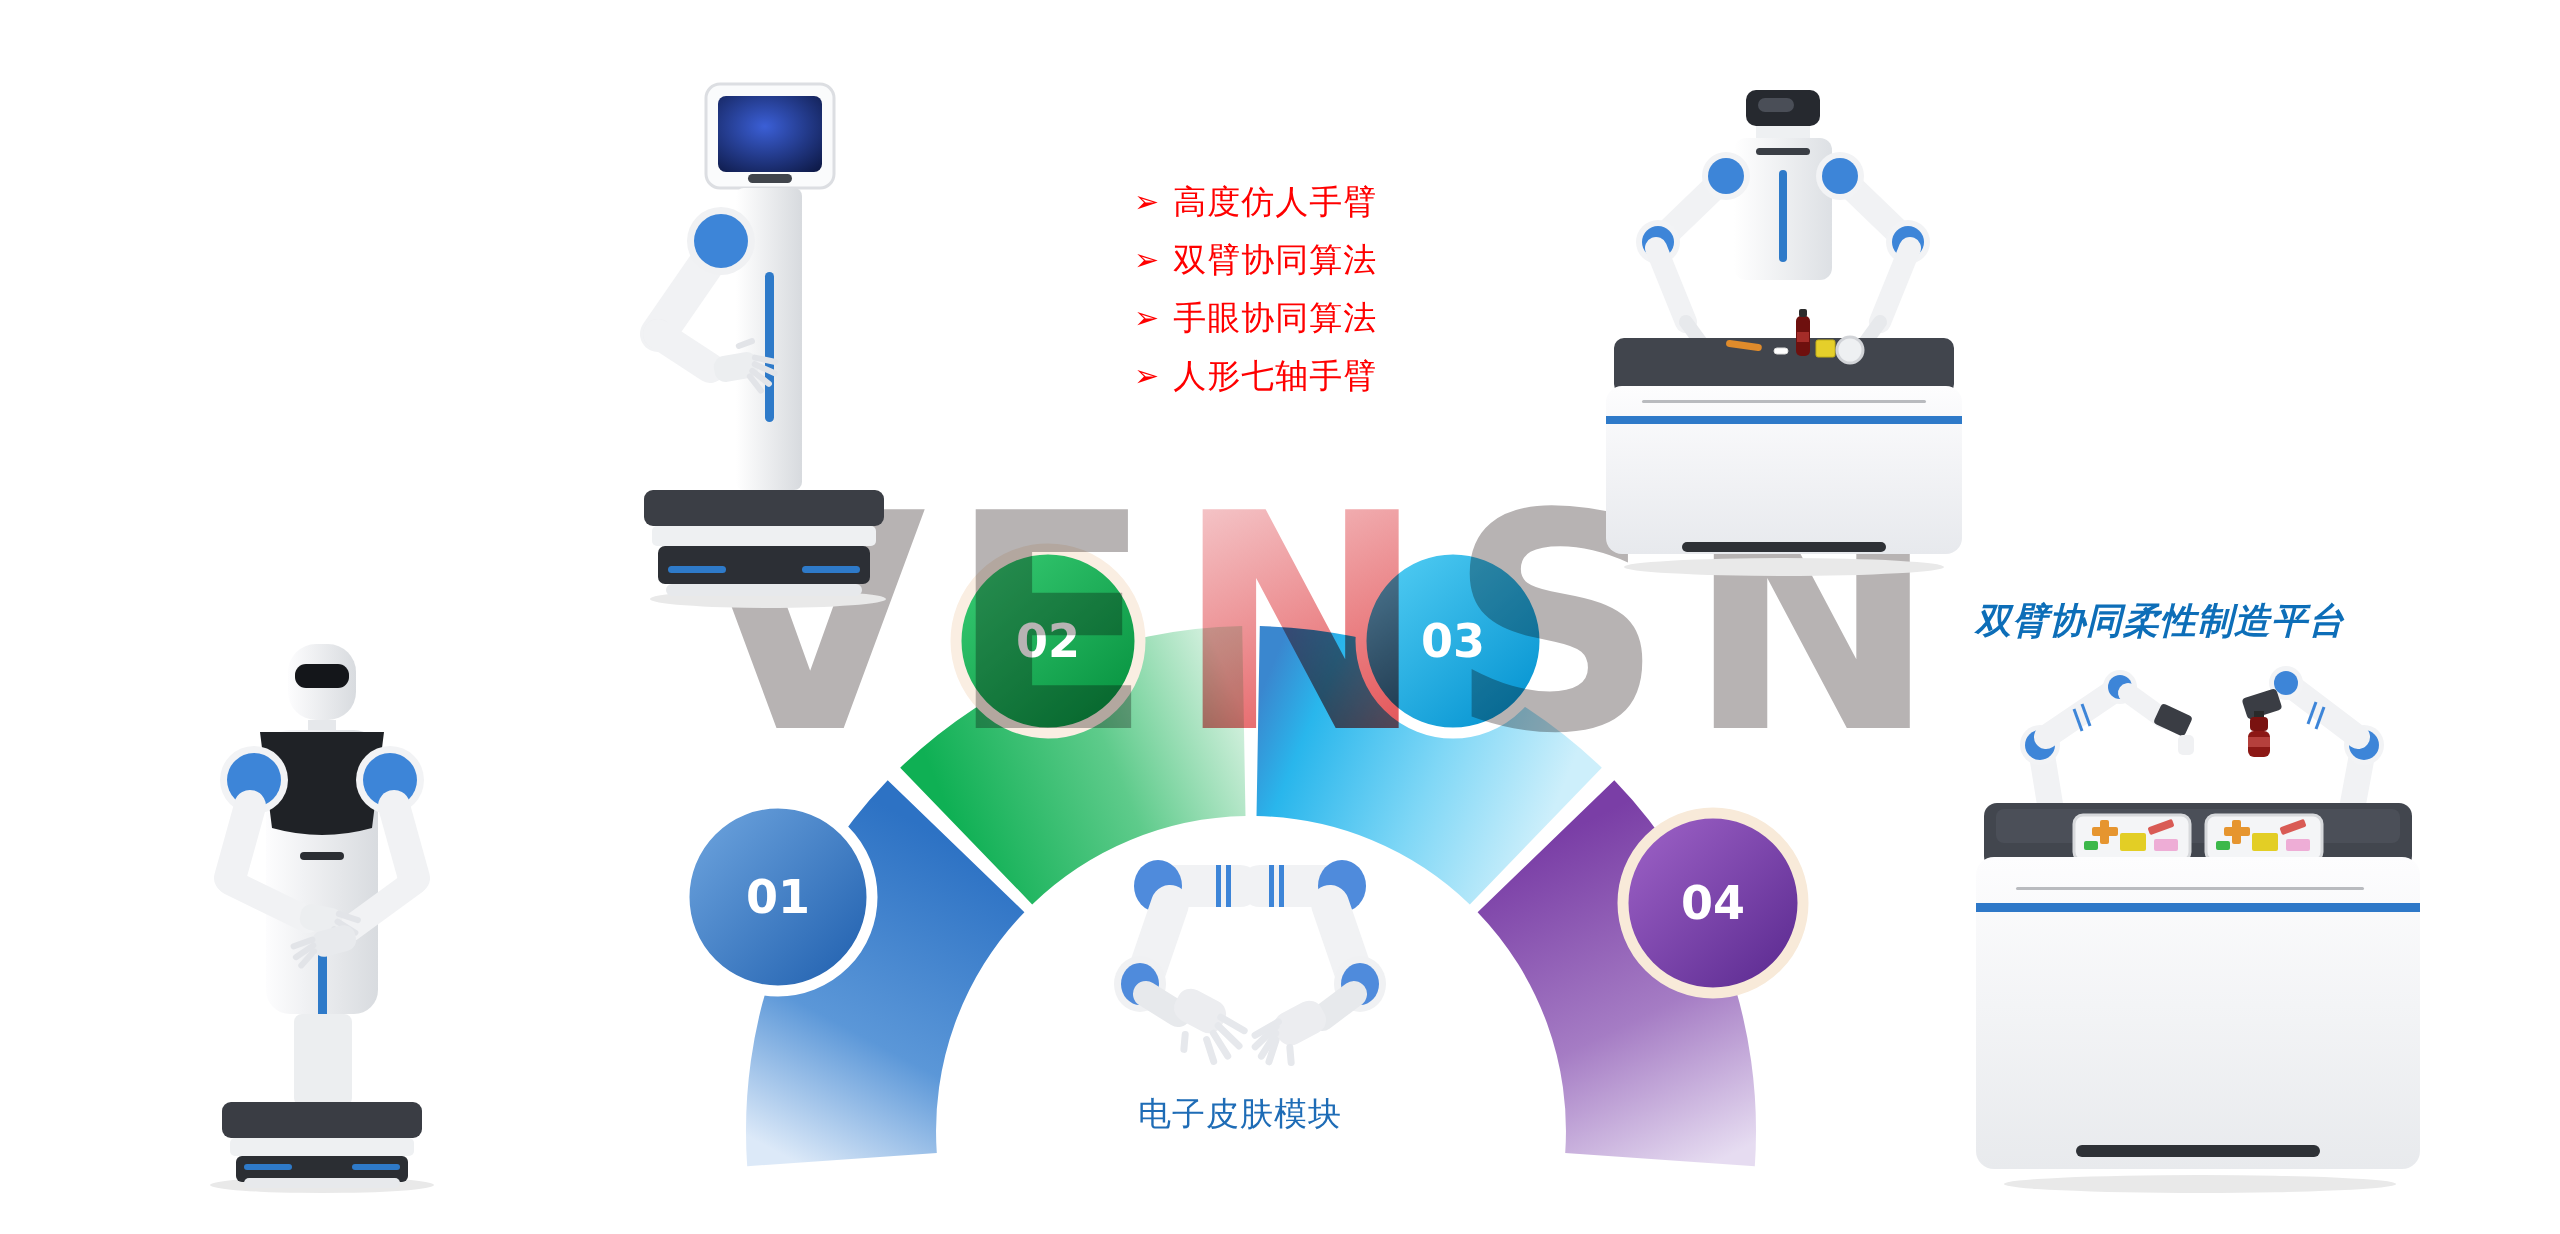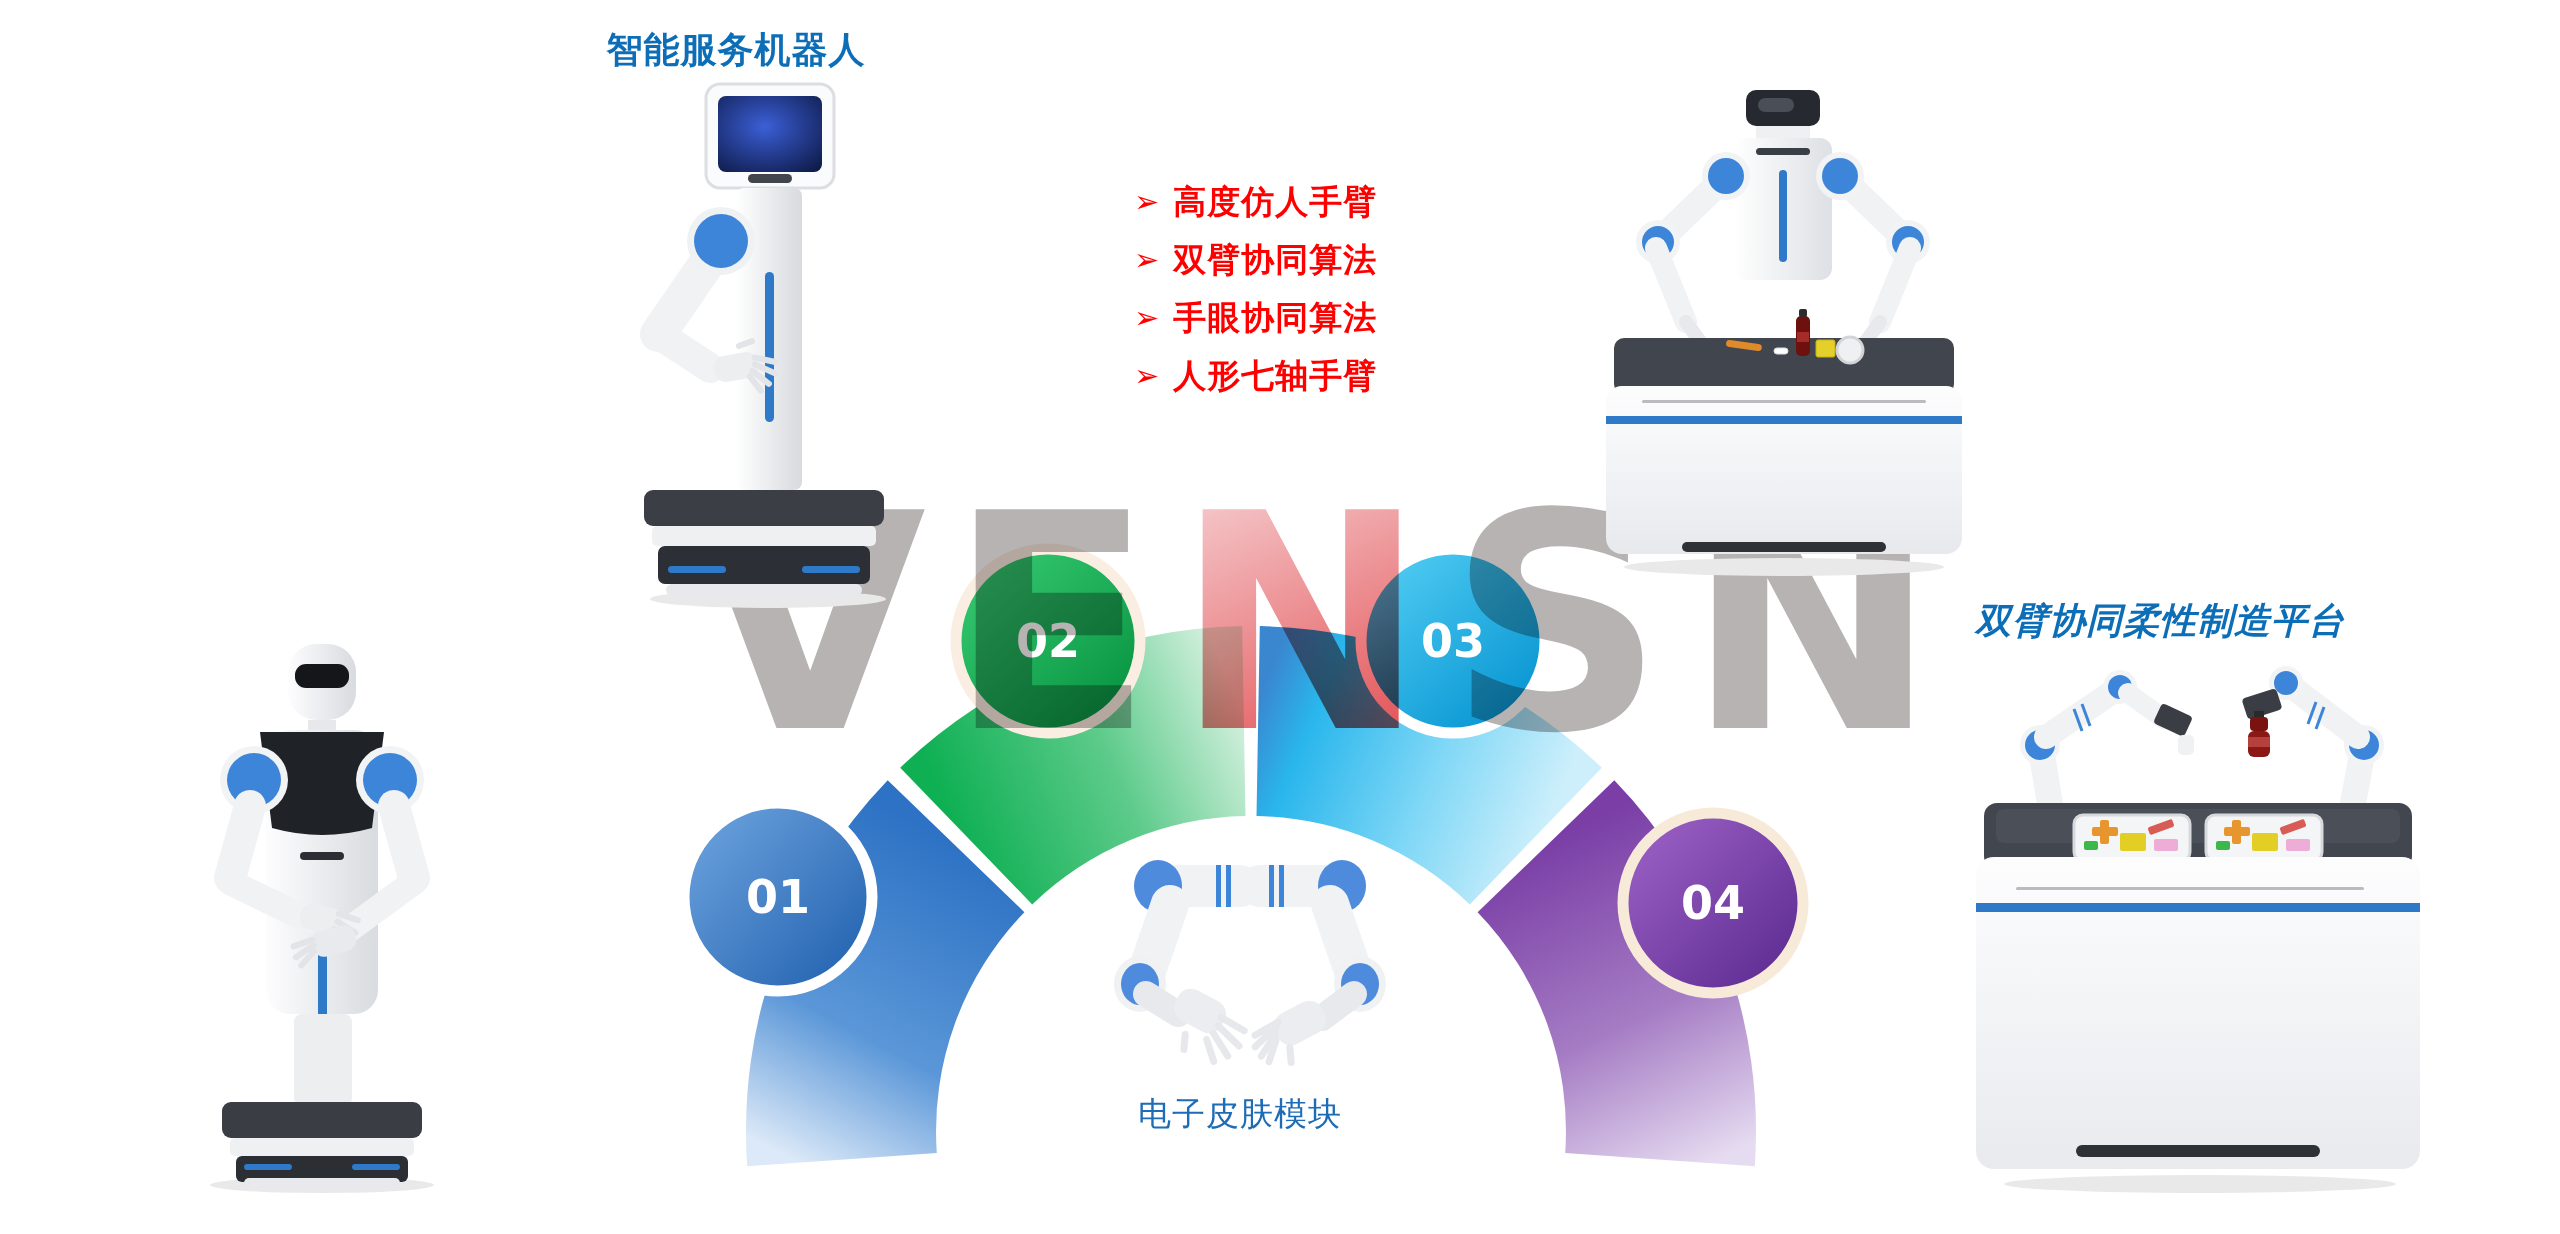--- a/index.html
+++ b/index.html
@@ -15,21 +15,21 @@
   .arc-svg{position:absolute;left:0;top:0;z-index:1;}
   .step-num{font-family:"DejaVu Sans","Liberation Sans",sans-serif;font-weight:bold;font-size:46px;fill:#ffffff;}
   
   .plabel{position:absolute;z-index:4;color:#0d6eb8;font-weight:bold;font-size:36px;letter-spacing:1px;
           transform:translateX(-50%);white-space:nowrap;}
   .plabel.light{font-weight:500;font-size:33px;color:#1e6cb6;}
   
   .features{position:absolute;left:1134px;top:182px;z-index:4;list-style:none;margin:0;padding:0;}
   .features li{display:flex;align-items:center;height:40px;margin-bottom:18px;}
   .features .arr{color:#ff0000;font-size:30px;margin-right:14px;line-height:1;}
-  .features .ftxt{color:#ff0000;font-size:33px;font-weight:bold;letter-spacing:1px;white-space:nowrap;}
+  .features .ftxt{color:#ff0000;font-size:33px;font-weight:normal;letter-spacing:1px;white-space:nowrap;}
   
   .robot{position:absolute;z-index:3;pointer-events:none;}
   .link{stroke:#f1f2f4;stroke-linecap:round;fill:none;}
   .link2{stroke:#e7e9ec;stroke-linecap:round;fill:none;}
 </style>
 </head>
 <body>
 
 <div class="canvas">
 
@@ -373,21 +373,20 @@
           <rect x="222" y="170" width="34" height="7" rx="3.5" transform="rotate(150 239 173)"></rect>
           <rect x="220" y="178" width="36" height="7" rx="3.5" transform="rotate(136 238 181)"></rect>
           <rect x="224" y="186" width="34" height="7" rx="3.5" transform="rotate(122 241 189)"></rect>
           <rect x="230" y="192" width="30" height="7" rx="3.5" transform="rotate(108 245 195)"></rect>
           <rect x="252" y="196" width="22" height="7" rx="3.5" transform="rotate(85 263 199)"></rect>
         </g>
       </g>
     </svg>
   </div>
 
-  <div class="plabel" style="left:736px;top:26px;">智能服务机器人</div>
   <div class="plabel" style="left:2160px;top:597px;font-style:italic;">双臂协同柔性制造平台</div>
   <div class="plabel light" style="left:1240px;top:1092px;">电子皮肤模块</div>
 
   <ul class="features">
     <li>
       <span class="arr">➢</span>
       <span class="ftxt">高度仿人手臂</span>
     </li>
     <li>
       <span class="arr">➢</span>

